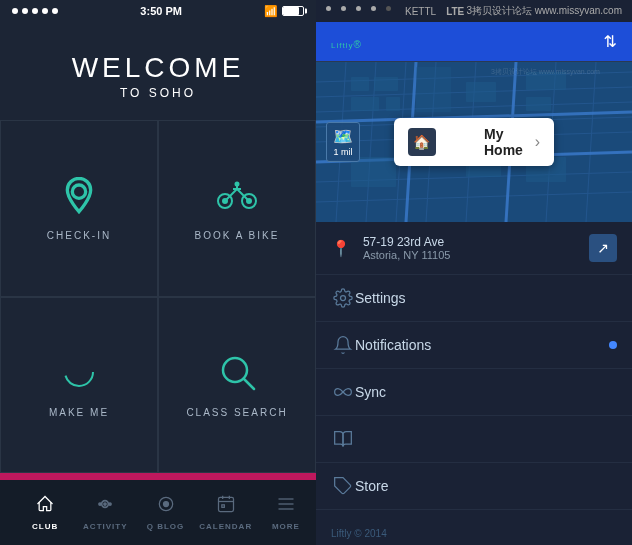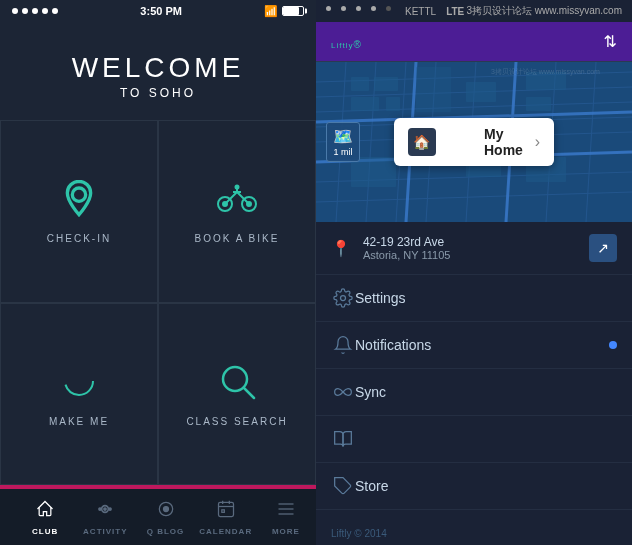--- a/index.html
+++ b/index.html
@@ -129,24 +129,24 @@
     .grid-label {
       color: #aab8c8;
       font-size: 10px;
       letter-spacing: 2px;
       text-transform: uppercase;
       font-weight: 500;
     }
 
     
     .bottom-nav {
-      height: 60px;
+      height: 72px;
       background: #141c28;
       display: flex;
-      border-top: 4px solid #be185d;
+      border-top: 7px solid #be185d;
       padding-left: 15px;
     }
     .nav-item {
       flex: 1;
       display: flex;
       flex-direction: column;
       align-items: center;
       justify-content: center;
       gap: 3px;
       cursor: pointer;
@@ -200,21 +200,21 @@
     }
     .right-status-carrier {
       color: #aaa; font-size: 10px; margin-left: 4px;
     }
     .lte-badge {
       color: #aaa; font-size: 10px; font-weight: 600;
     }
     .right-status-right { display: flex; align-items: center; gap: 4px; }
 
     .right-header {
-      background: #4c1d95;
+      background: #1d4ed8;
       padding: 8px 15px;
       display: flex;
       align-items: center;
       justify-content: space-between;
       border-bottom: 1px solid #2a3a52;
     }
     .app-title {
       color: white;
       font-size: 20px;
       font-weight: 300;
@@ -578,21 +578,21 @@
     <div class="map-overlay-card">
       <div class="home-icon-box">🏠</div>
       <div class="map-card-text">My Home</div>
       <div class="map-card-arrow">›</div>
     </div>
   </div>
 
   <div class="address-row">
     <div class="address-icon">📍</div>
     <div class="address-text">
-      <div class="address-line1">42-19 23rd Ave</div>
+      <div class="address-line1">57-19 23rd Ave</div>
       <div class="address-line2">Astoria, NY 11105</div>
     </div>
     <div class="nav-arrow-btn">↗</div>
   </div>
 
   <div class="menu-area">
 
     <div class="menu-item">
       <div class="menu-item-icon">
         <svg viewBox="0 0 24 24">

